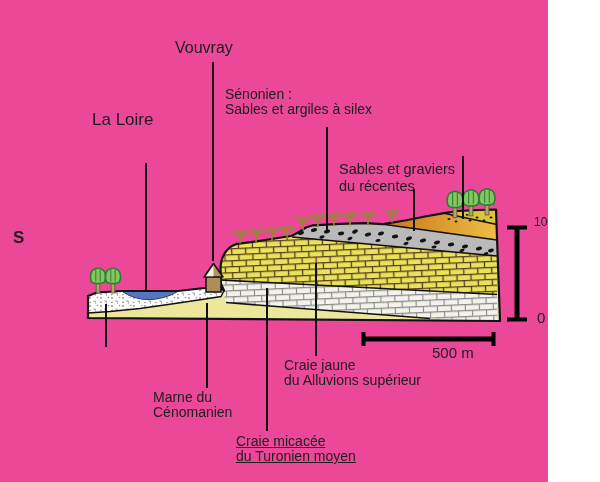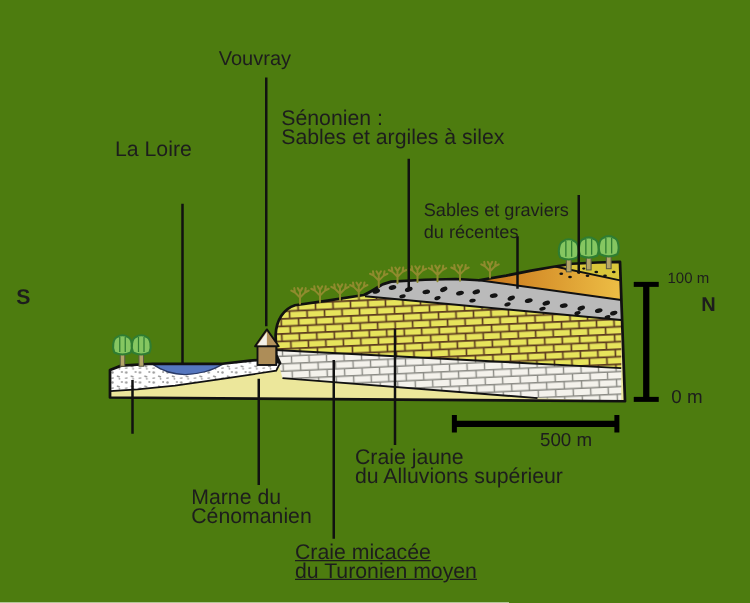--- a/index.html
+++ b/index.html
@@ -1,19 +1,19 @@
 <!DOCTYPE html>
 <html><head>
 <meta charset="utf-8">
 <style>
   html,body{margin:0;padding:0;background:#fff;}
-  .stage{position:relative;width:600px;height:482px;background:#4d7c0f;overflow:hidden;
+  .stage{position:relative;width:548px;height:482px;background:#ec4899;overflow:hidden;
          font-family:"Liberation Sans",sans-serif;}
   .stage svg{position:absolute;left:0;top:0;}
-  .lbl{position:absolute;font-size:17px;line-height:15px;color:#1d1d1d;white-space:nowrap;}
+  .lbl{position:absolute;font-size:14px;line-height:15px;color:#1d1d1d;white-space:nowrap;}
   .lbl span{display:block;}
   .lbl-vouvray{left:175px;top:40px;font-size:16px;}
   .lbl-laloire{left:92px;top:112px;font-size:17px;}
   .lbl-senonien{left:225px;top:87px;}
   .lbl-limons{left:425px;top:123px;}
   .lbl-miocene{left:339px;top:161px;font-size:14.5px;line-height:17px;}
   .lbl-alluvions{left:77px;top:349px;}
   .lbl-marne{left:137px;top:390px;margin-left:16px;}
   .lbl-craiejaune{left:284px;top:358px;}
   .lbl-craiemicacee{left:236px;top:434px;text-decoration:underline;}

